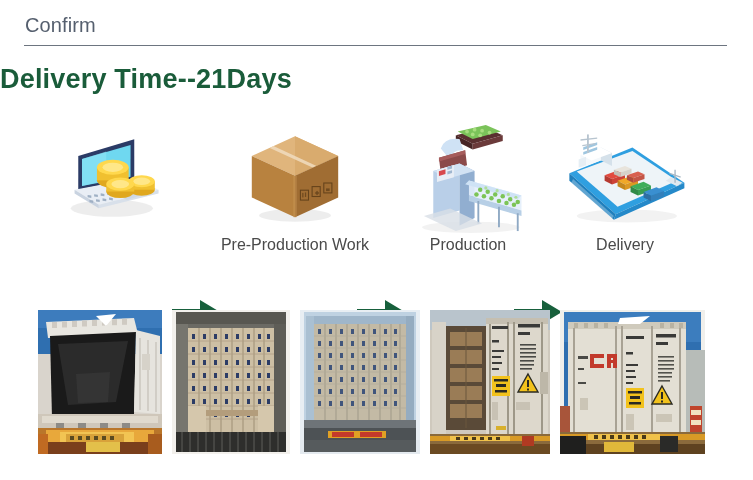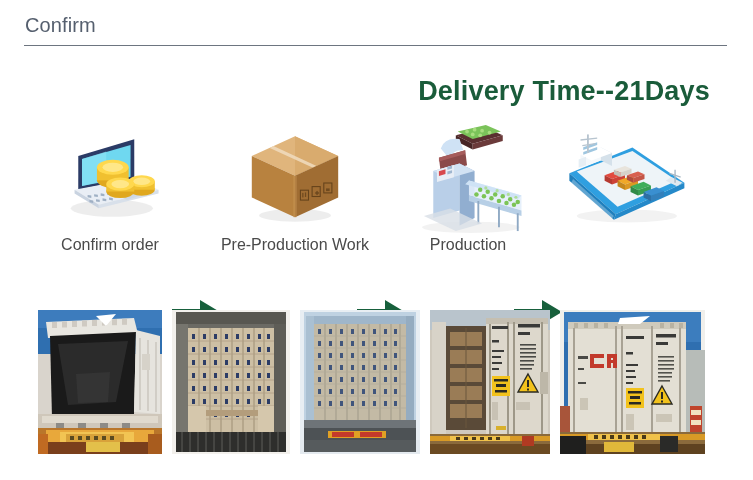--- a/index.html
+++ b/index.html
@@ -38,23 +38,23 @@
     top: 45px;
     width: 703px;
     height: 1px;
     background: #6d7580;
   }
 
   
   .main-title {
     position: absolute;
     left: 0;
-    top: 76px;
+    top: 64px;
     width: 710px;
-    text-align: right;
+    text-align: left;
     font-size: 27px;
     font-weight: bold;
     color: #1a5c3a;
     letter-spacing: 0.2px;
   }
 
   
   .flow {
     position: absolute;
     left: 0;
@@ -180,21 +180,20 @@
         </g>
 
         <g>
           <ellipse cx="71" cy="64" rx="15" ry="7" fill="#e0a81e"></ellipse>
           <rect x="56" y="56" width="30" height="8" fill="#f0c030"></rect>
           <ellipse cx="71" cy="56" rx="15" ry="7" fill="#ffd84d"></ellipse>
           <ellipse cx="71" cy="56" rx="9.5" ry="4.4" fill="#ffe789"></ellipse>
         </g>
       </svg>
     </div>
-    <div class="step-label">Confirm order</div>
   </div>
 
   <div class="flow-step s1">
     <div class="step-art">
       <svg viewBox="0 0 120 110" width="108" height="99">
         <ellipse cx="60" cy="96" rx="40" ry="7" fill="#000" opacity="0.07"></ellipse>
 
         <path d="M60 8 L108 30 L60 52 L12 30 Z" fill="#e0b57c"></path>
         <path d="M60 8 L108 30 L60 52 Z" fill="#d9ab6e"></path>
 
@@ -344,20 +343,21 @@
           <path d="M58 46 L65 49 L65 54 L58 51 Z" fill="#c4c0b8"></path>
           <path d="M65 49 L77 45 L77 50 L65 54 Z" fill="#d6d2ca"></path>
           <path d="M72 52 L84 48 L91 51 L79 55 Z" fill="#d8604f"></path>
           <path d="M72 52 L79 55 L79 60 L72 57 Z" fill="#ae4b3e"></path>
           <path d="M79 55 L91 51 L91 56 L79 60 Z" fill="#c45546"></path>
         </g>
 
         <path d="M14 56 L58 96 L56 99 L12 60 Z" fill="#ffffff" opacity="0.3"></path>
       </svg>
     </div>
+    <div class="step-label">Delivery</div>
   </div>
 
   <div class="flow-arrow a0">
     <svg viewBox="0 0 52 40" width="52" height="40">
       <path d="M2 17 H30 V8 L50 20 L30 32 V23 H2 Z" fill="#17603c"></path>
     </svg>
   </div>
   <div class="flow-arrow a1">
     <svg viewBox="0 0 52 40" width="52" height="40">
       <path d="M2 17 H30 V8 L50 20 L30 32 V23 H2 Z" fill="#17603c"></path>

